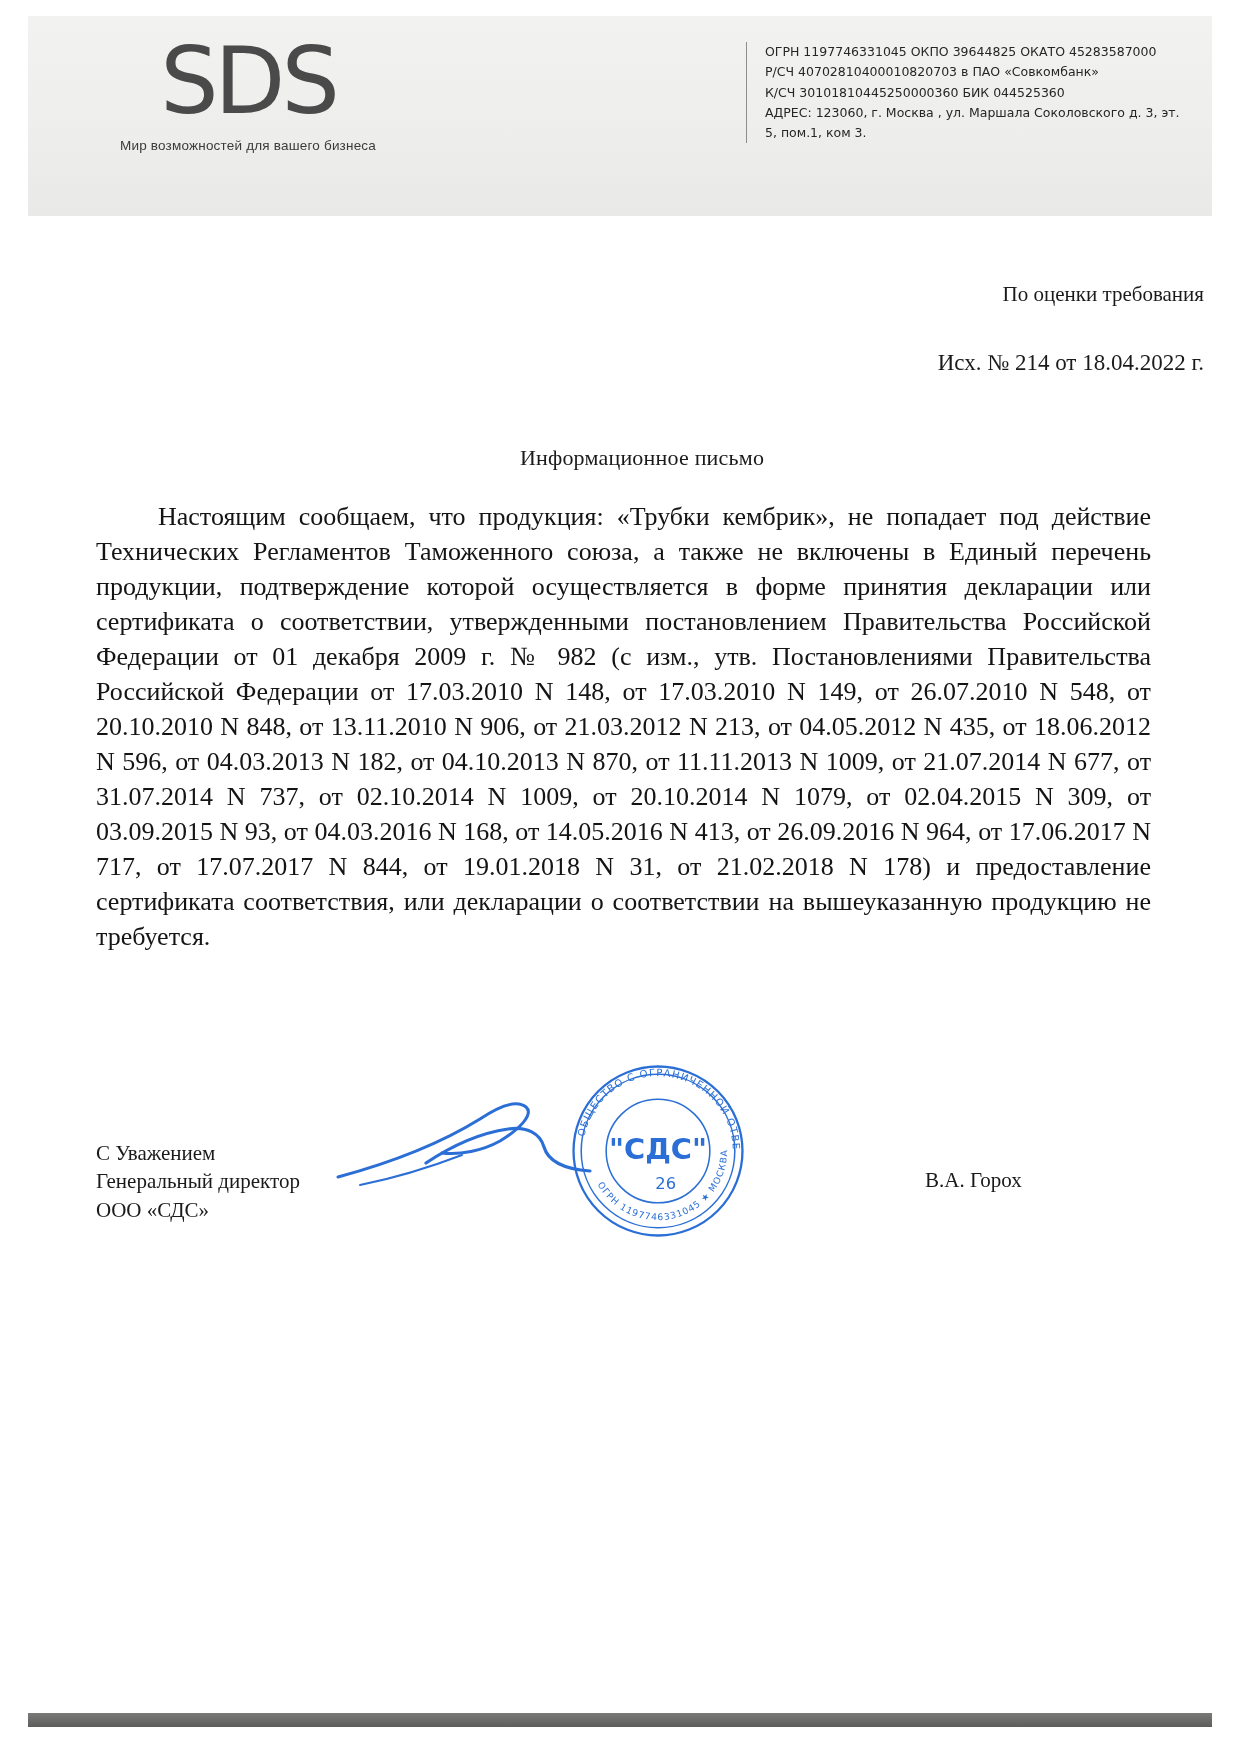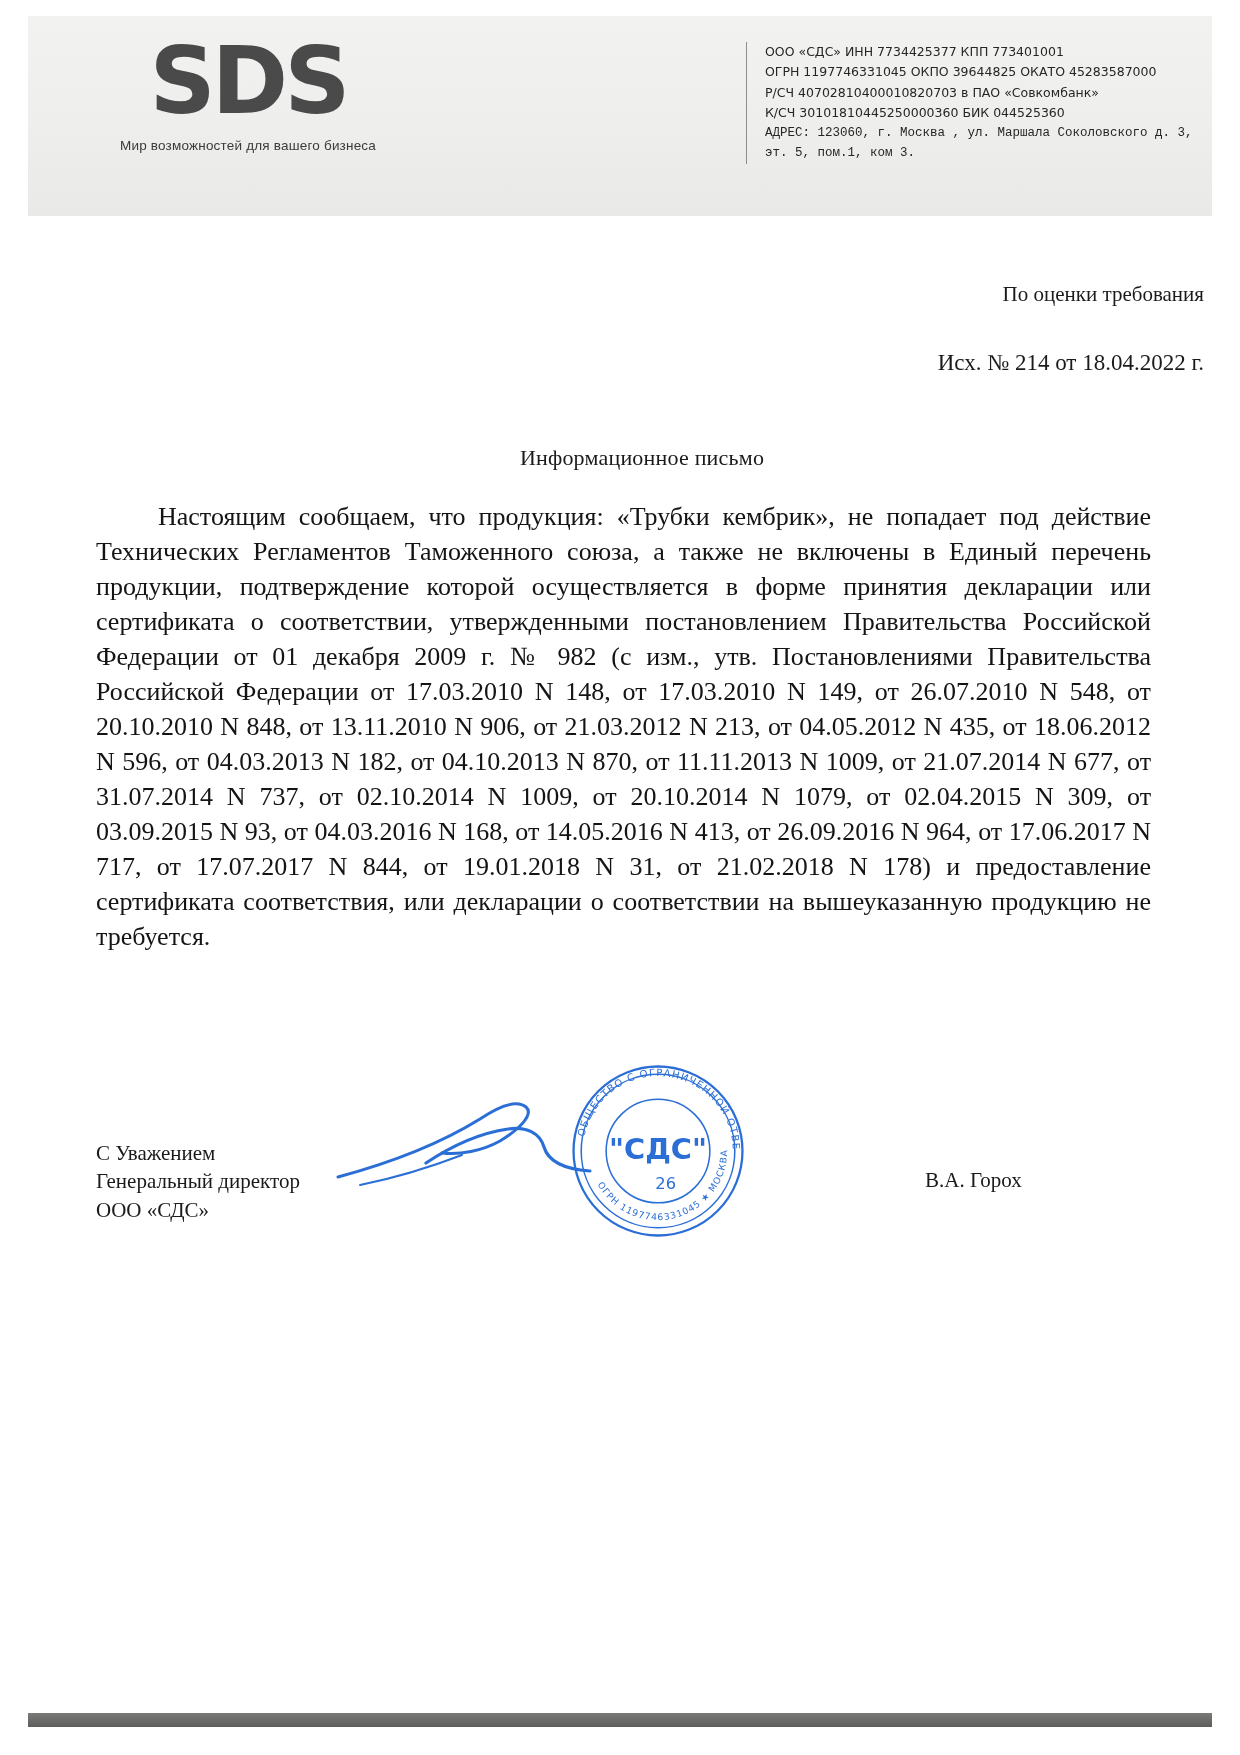--- a/index.html
+++ b/index.html
@@ -31,21 +31,21 @@
   }
   .logo-block {
     position: absolute;
     left: 70px;
     top: 20px;
     width: 300px;
     text-align: center;
   }
   .logo-text {
     font-family: "DejaVu Sans", sans-serif;
-    font-weight: bold;
+    font-weight: normal;
     font-size: 92px;
     letter-spacing: -4px;
     line-height: 1;
     color: #4a4a4a;
     margin: 0;
     padding: 0;
   }
   .logo-tagline {
     font-family: Liberation Sans, sans-serif;
     font-size: 13.5px;
@@ -59,21 +59,21 @@
     top: 26px;
     width: 430px;
     border-left: 1px solid #8d8d8d;
     padding-left: 18px;
     font-family: "DejaVu Sans", sans-serif;
     font-size: 12.5px;
     line-height: 1.62;
     color: #262626;
   }
   .requisites div { white-space: nowrap; }
-  .req-addr { white-space: normal !important; font-family: Liberation Mono, monospace; }
+  .req-addr { white-space: normal !important; }
 
   
   .addressee {
     position: absolute;
     right: 36px;
     top: 282px;
     font-size: 21px;
   }
   .outref {
     position: absolute;
@@ -163,21 +163,20 @@
 <div class="page">
 
   <div class="letterhead">
 
     <div class="logo-block">
       <div class="logo-text">SDS</div>
       <div class="logo-tagline">Мир возможностей для вашего бизнеса</div>
     </div>
 
     <div class="requisites">
-      <div>ООО «СДС»    ИНН 7734425377    КПП 773401001</div>
       <div>ОГРН 1197746331045    ОКПО 39644825   ОКАТО 45283587000</div>
       <div>Р/СЧ 40702810400010820703 в ПАО «Совкомбанк»</div>
       <div>К/СЧ 30101810445250000360     БИК 044525360</div>
       <div class="req-addr">АДРЕС: 123060, г. Москва , ул. Маршала Соколовского д. 3, эт. 5, пом.1, ком 3.</div>
     </div>
   </div>
 
   <div class="addressee">По оценки требования</div>
   <div class="outref">Исх. № 214 от 18.04.2022 г.</div>
 

